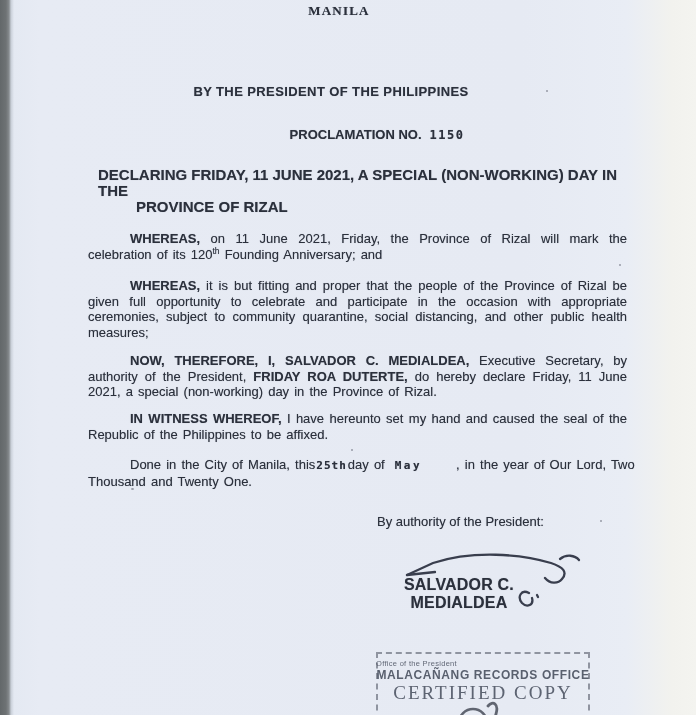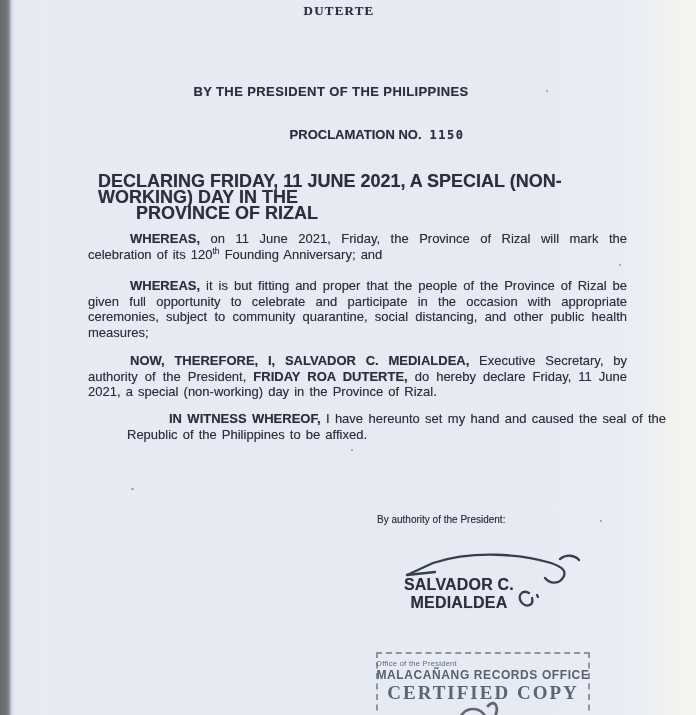--- a/index.html
+++ b/index.html
@@ -10,74 +10,75 @@
       #63686a 0px,#6e7274 6px,#868b8e 9px,#c9cfd8 11px,#e4e9f2 14px,
       #e7ebf4 40px,#e6eaf3 75%,#e9edf5 90%,#f2f2ee 96.5%,#f4f4f0 100%);
   }
   .txt{position:absolute;text-shadow:0 0 0.7px rgba(43,48,60,.45);}
   .place{top:3px;left:0;width:678px;text-align:center;
     font-family:"Liberation Serif",serif;font-weight:bold;font-size:13px;letter-spacing:1.2px;}
   .issuer{top:84px;left:0;width:662px;text-align:center;font-weight:bold;font-size:13px;letter-spacing:.4px;}
   .proc{top:127px;left:0;width:690px;text-align:center;font-weight:bold;font-size:13px;padding-left:32px;}
   .typed{font-family:"DejaVu Sans Mono","Liberation Mono",monospace;font-weight:600;
     font-size:12px;letter-spacing:1.5px;margin-left:8px;}
-  .title{top:173px;left:98px;width:545px;font-weight:bold;font-size:18px;line-height:16px;}
+  .title{top:167px;left:98px;width:545px;font-weight:bold;font-size:15px;line-height:16px;}
   .title .t2{padding-left:38px;}
   .para{left:88px;width:539px;margin:0;font-size:13px;line-height:15.5px;
     text-align:justify;text-indent:42px;word-spacing:1.5px;}
-  #p1{top:231px;} #p2{top:278px;} #p3{top:353px;} #p4{top:411px;margin-left:39px;}
+  #p1{top:231px;} #p2{top:278px;} #p3{top:353px;} #p4{top:411px;}
   #p5{top:457px;text-align:left;width:557px;}
   #p5 .typed-sm{font-family:"DejaVu Sans Mono","Liberation Mono",monospace;
     font-size:11px;letter-spacing:1px;font-weight:600;}
   #p5 .day{margin:0 1px;}
   #p5 .month{letter-spacing:2.5px;margin-left:10px;margin-right:34px;}
   sup{font-size:8.5px;line-height:0;}
-  .authority{top:514px;left:377px;font-size:10px;}
+  .authority{top:514px;left:377px;font-size:13px;}
   .sig-svg{position:absolute;top:538px;left:393px;}
   .sig-name{top:576px;left:366px;width:186px;text-align:center;
     font-weight:bold;font-size:16px;letter-spacing:.2px;}
   .sig-role{top:590px;left:375px;width:166px;text-align:center;font-size:12.5px;}
   .stamp{position:absolute;top:652px;left:376px;width:214px;height:90px;
     color:#4a5160;filter:blur(.4px);}
   .stamp-border{position:absolute;inset:0;border:2px dashed rgba(72,78,92,.55);}
   .stamp .s1{position:absolute;top:7px;left:0;width:100%;
     font-size:7.5px;letter-spacing:.3px;opacity:.85;}
   .stamp .s2{position:absolute;top:16px;left:0;width:100%;text-align:center;
     font-size:12px;font-weight:bold;letter-spacing:.6px;opacity:.9;}
   .stamp .s3{position:absolute;top:30px;left:0;width:100%;text-align:center;
-    font-family:"Liberation Serif",serif;font-weight:bold;font-size:19px;
+    font-family:"Liberation Serif",serif;font-weight:normal;font-size:19px;
     letter-spacing:2px;opacity:.88;}
   .stamp-seal{position:absolute;top:0;left:0;}
   .speck{position:absolute;width:2px;height:2px;border-radius:50%;
     background:#555a66;opacity:.55;}
 </style>
 </head>
 <body>
 
 <div class="scan">
 
-  <div class="txt place">DUTERTE</div>
+  <div class="txt place">MANILA</div>
 
   <div class="txt issuer">BY THE PRESIDENT OF THE PHILIPPINES</div>
 
   <div class="txt proc"><span>PROCLAMATION NO.</span><span class="typed">1150</span></div>
 
   <div class="txt title">
     <div>DECLARING FRIDAY, 11 JUNE 2021, A SPECIAL (NON-WORKING) DAY IN THE</div>
     <div class="t2">PROVINCE OF RIZAL</div>
   </div>
 
   <p class="txt para" id="p1"><b>WHEREAS,</b><span> on 11 June 2021, Friday, the Province of Rizal will mark the celebration of its 120</span><sup>th</sup><span> Founding Anniversary; and</span></p>
 
   <p class="txt para" id="p2"><b>WHEREAS,</b><span> it is but fitting and proper that the people of the Province of Rizal be given full opportunity to celebrate and participate in the occasion with appropriate ceremonies, subject to community quarantine, social distancing, and other public health measures;</span></p>
 
   <p class="txt para" id="p3"><b>NOW, THEREFORE, I, SALVADOR C. MEDIALDEA,</b><span> Executive Secretary, by authority of the President, </span><b>FRIDAY ROA DUTERTE,</b><span> do hereby declare Friday, 11 June 2021, a special (non-working) day in the Province of Rizal.</span></p>
 
   <p class="txt para" id="p4"><b>IN WITNESS WHEREOF,</b><span> I have hereunto set my hand and caused the seal of the Republic of the Philippines to be affixed.</span></p>
 
+  <p class="txt para" id="p5"><span>Done in the City of Manila, this</span><span class="typed-sm day">25th</span><span>day of</span><span class="typed-sm month">May</span><span>, in the year of Our Lord, Two Thousand and Twenty One.</span></p>
 
   <div class="txt authority">By authority of the President:</div>
 
   <svg class="sig-svg" width="190" height="70" viewBox="0 0 190 70">
     <g fill="none" stroke="#2b3040" stroke-width="2.3" stroke-linecap="round" opacity="0.92">
       <path d="M14,37 L40,25 C80,12 128,16 158,25 C170,29 175,34 169,41 C165,46 157,46 152,40"></path>
       <path d="M14,37 L42,34"></path>
       <path d="M167,21 C173,16 182,17 186,22"></path>
       <path d="M136,55 C128,51 124,59 129,65 C134,70 141,67 139,60"></path>
       <path d="M144,57 L145,59"></path>

